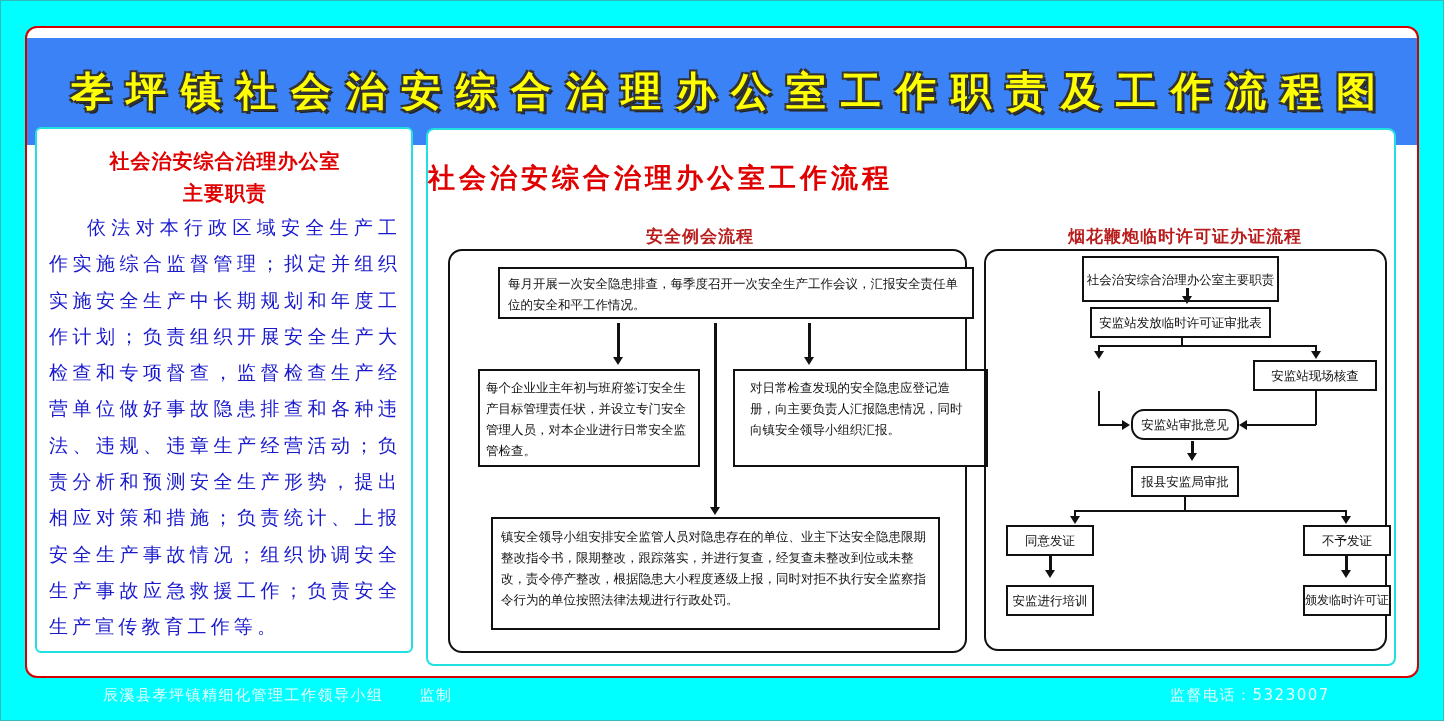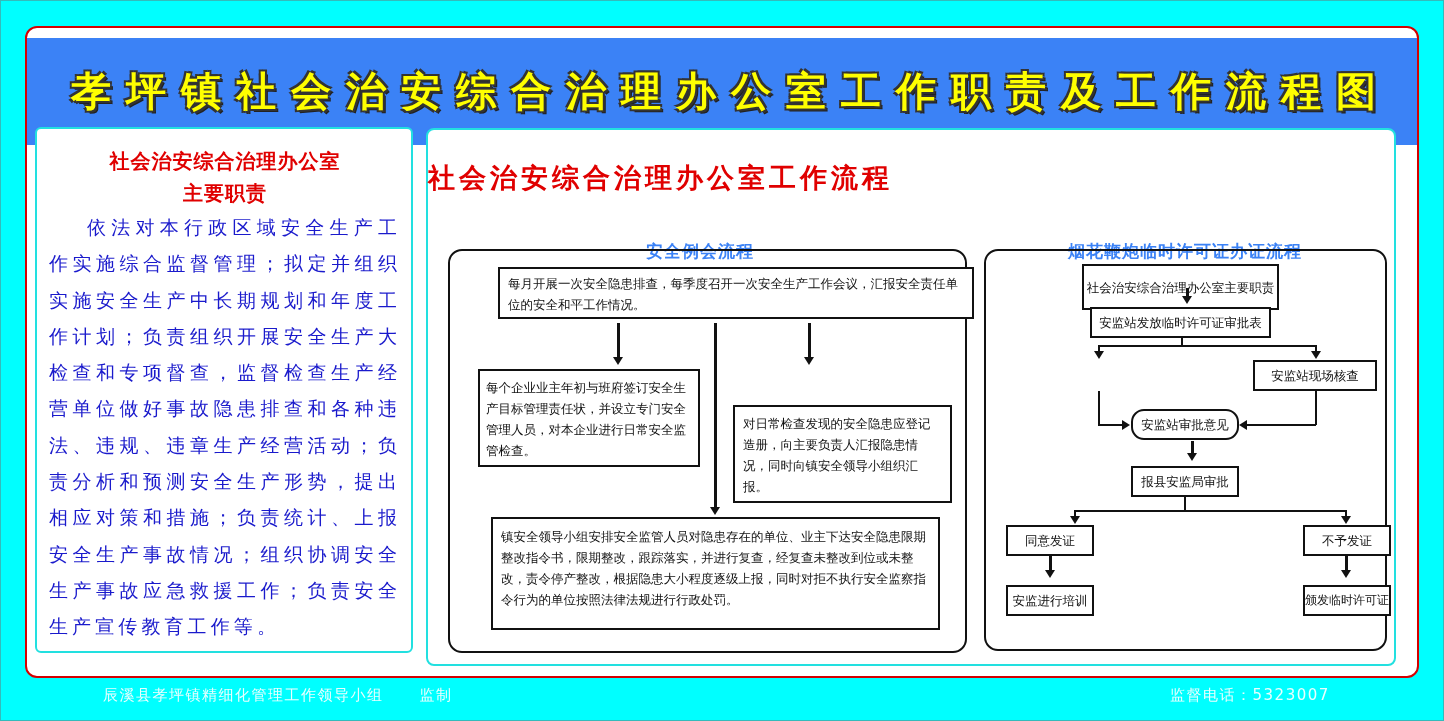--- a/index.html
+++ b/index.html
@@ -28,21 +28,21 @@
   .left-heading { text-align: center; color: #e00000; font-weight: bold; font-size: 20px; line-height: 32px; letter-spacing: 1px; }
   .left-body { color: #1a1acc; font-size: 19px; line-height: 36.3px; letter-spacing: 4.1px; text-indent: 2em; margin-top: 0px; text-align: justify; }
   .right-panel {
     position: absolute; left: 399px; top: 100px; width: 970px; height: 538px;
     border: 2px solid #22e0e0; border-radius: 8px; background: #fff;
   }
   .right-title {
     position: absolute; left: 0; top: 30px; width: 100%; text-align: left;
     color: #e00000; font-weight: bold; font-size: 27px; letter-spacing: 4px;
   }
-  .sub-title { position: absolute; font-family: "DejaVu Serif", serif; font-weight: bold; font-size: 17px; color: #3b82f6; letter-spacing: 1px; margin-top: 15px; }
+  .sub-title { position: absolute; font-family: "DejaVu Serif", serif; font-weight: bold; font-size: 17px; color: #b91c1c; letter-spacing: 1px; }
   .flow-frame { position: absolute; border: 2px solid #111; border-radius: 14px; }
   .box { position: absolute; border: 2px solid #111; background: #fff; font-size: 12.5px; color: #111; line-height: 21px; }
   .box.center { display: flex; align-items: center; justify-content: center; text-align: center; }
   .line { position: absolute; background: #111; }
   .arrow-down { position: absolute; width: 0; height: 0; border-left: 5px solid transparent; border-right: 5px solid transparent; border-top: 8px solid #111; }
   .arrow-right { position: absolute; width: 0; height: 0; border-top: 5px solid transparent; border-bottom: 5px solid transparent; border-left: 8px solid #111; }
   .arrow-left { position: absolute; width: 0; height: 0; border-top: 5px solid transparent; border-bottom: 5px solid transparent; border-right: 8px solid #111; }
   .footer-left { position: absolute; left: 103px; top: 686px; color: #e8ffff; font-size: 15px; letter-spacing: 1.5px; }
   .footer-left .gap { display: inline-block; width: 36px; }
   .footer-right { position: absolute; left: 1170px; top: 686px; color: #e8ffff; font-size: 15px; letter-spacing: 1.5px; }
@@ -74,28 +74,28 @@
     <div class="line" style="left:189px; top:193px; width:3px; height:36px;"></div>
     <div class="arrow-down" style="left:185px; top:227px;"></div>
 
     <div class="line" style="left:286px; top:193px; width:3px; height:186px;"></div>
     <div class="arrow-down" style="left:282px; top:377px;"></div>
 
     <div class="line" style="left:380px; top:193px; width:3px; height:36px;"></div>
     <div class="arrow-down" style="left:376px; top:227px;"></div>
 
     <div class="box" style="left:50px; top:239px; width:222px; height:98px; padding:6px 6px;">每个企业业主年初与班府签订安全生产目标管理责任状，并设立专门安全管理人员，对本企业进行日常安全监管检查。</div>
-    <div class="box" style="left:305px; top:239px; width:219px; height:98px; padding:6px 8px;margin-top:36px;">对日常检查发现的安全隐患应登记造册，向主要负责人汇报隐患情况，同时向镇安全领导小组织汇报。</div>
+    <div class="box" style="left:305px; top:239px; width:255px; height:98px; padding:6px 15px;">对日常检查发现的安全隐患应登记造册，向主要负责人汇报隐患情况，同时向镇安全领导小组织汇报。</div>
 
     <div class="box" style="left:63px; top:387px; width:449px; height:113px; padding:7px 8px;">镇安全领导小组安排安全监管人员对隐患存在的单位、业主下达安全隐患限期整改指令书，限期整改，跟踪落实，并进行复查，经复查未整改到位或未整改，责令停产整改，根据隐患大小程度逐级上报，同时对拒不执行安全监察指令行为的单位按照法律法规进行行政处罚。</div>
 
     <div class="sub-title" style="left:640px; top:95px;">烟花鞭炮临时许可证办证流程</div>
     <div class="flow-frame" style="left:556px; top:119px; width:403px; height:402px;"></div>
 
-    <div class="box center" style="left:654px; top:126px; width:197px; height:46px;margin-top:8px;">社会治安综合治理办公室主要职责</div>
+    <div class="box center" style="left:654px; top:126px; width:197px; height:46px;">社会治安综合治理办公室主要职责</div>
     <div class="line" style="left:758px; top:158px; width:3px; height:10px;"></div>
     <div class="arrow-down" style="left:754px; top:166px;"></div>
 
     <div class="box center" style="left:662px; top:177px; width:181px; height:31px;">安监站发放临时许可证审批表</div>
 
     <div class="line" style="left:753px; top:208px; width:2px; height:8px;"></div>
     <div class="line" style="left:670px; top:215px; width:218px; height:2px;"></div>
     <div class="line" style="left:670px; top:215px; width:2px; height:8px;"></div>
     <div class="arrow-down" style="left:666px; top:221px;"></div>
     <div class="line" style="left:887px; top:215px; width:2px; height:8px;"></div>

